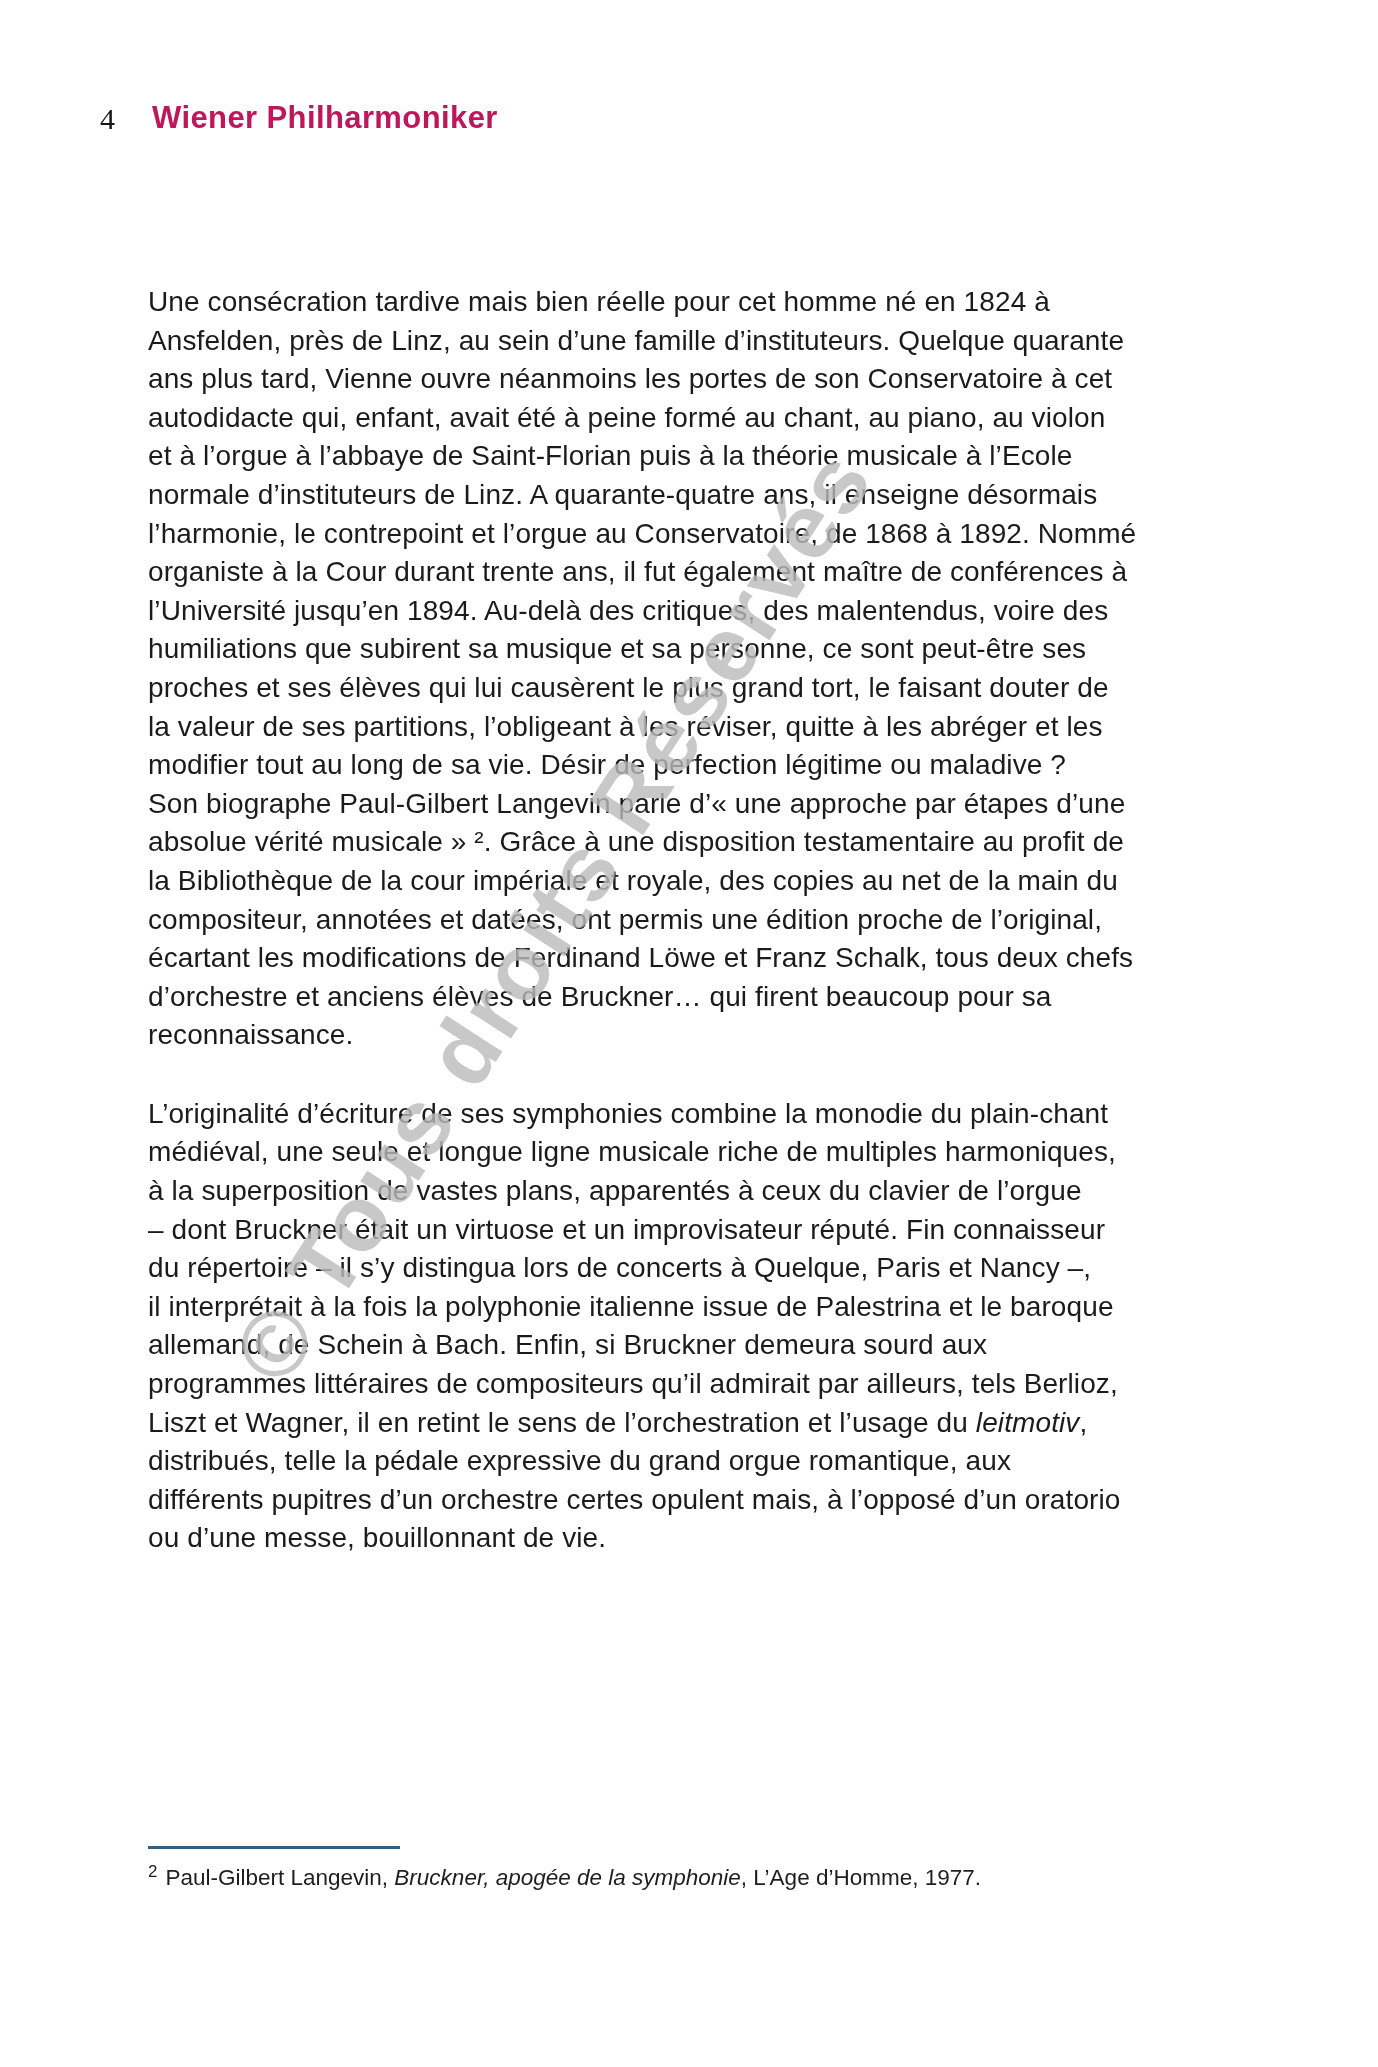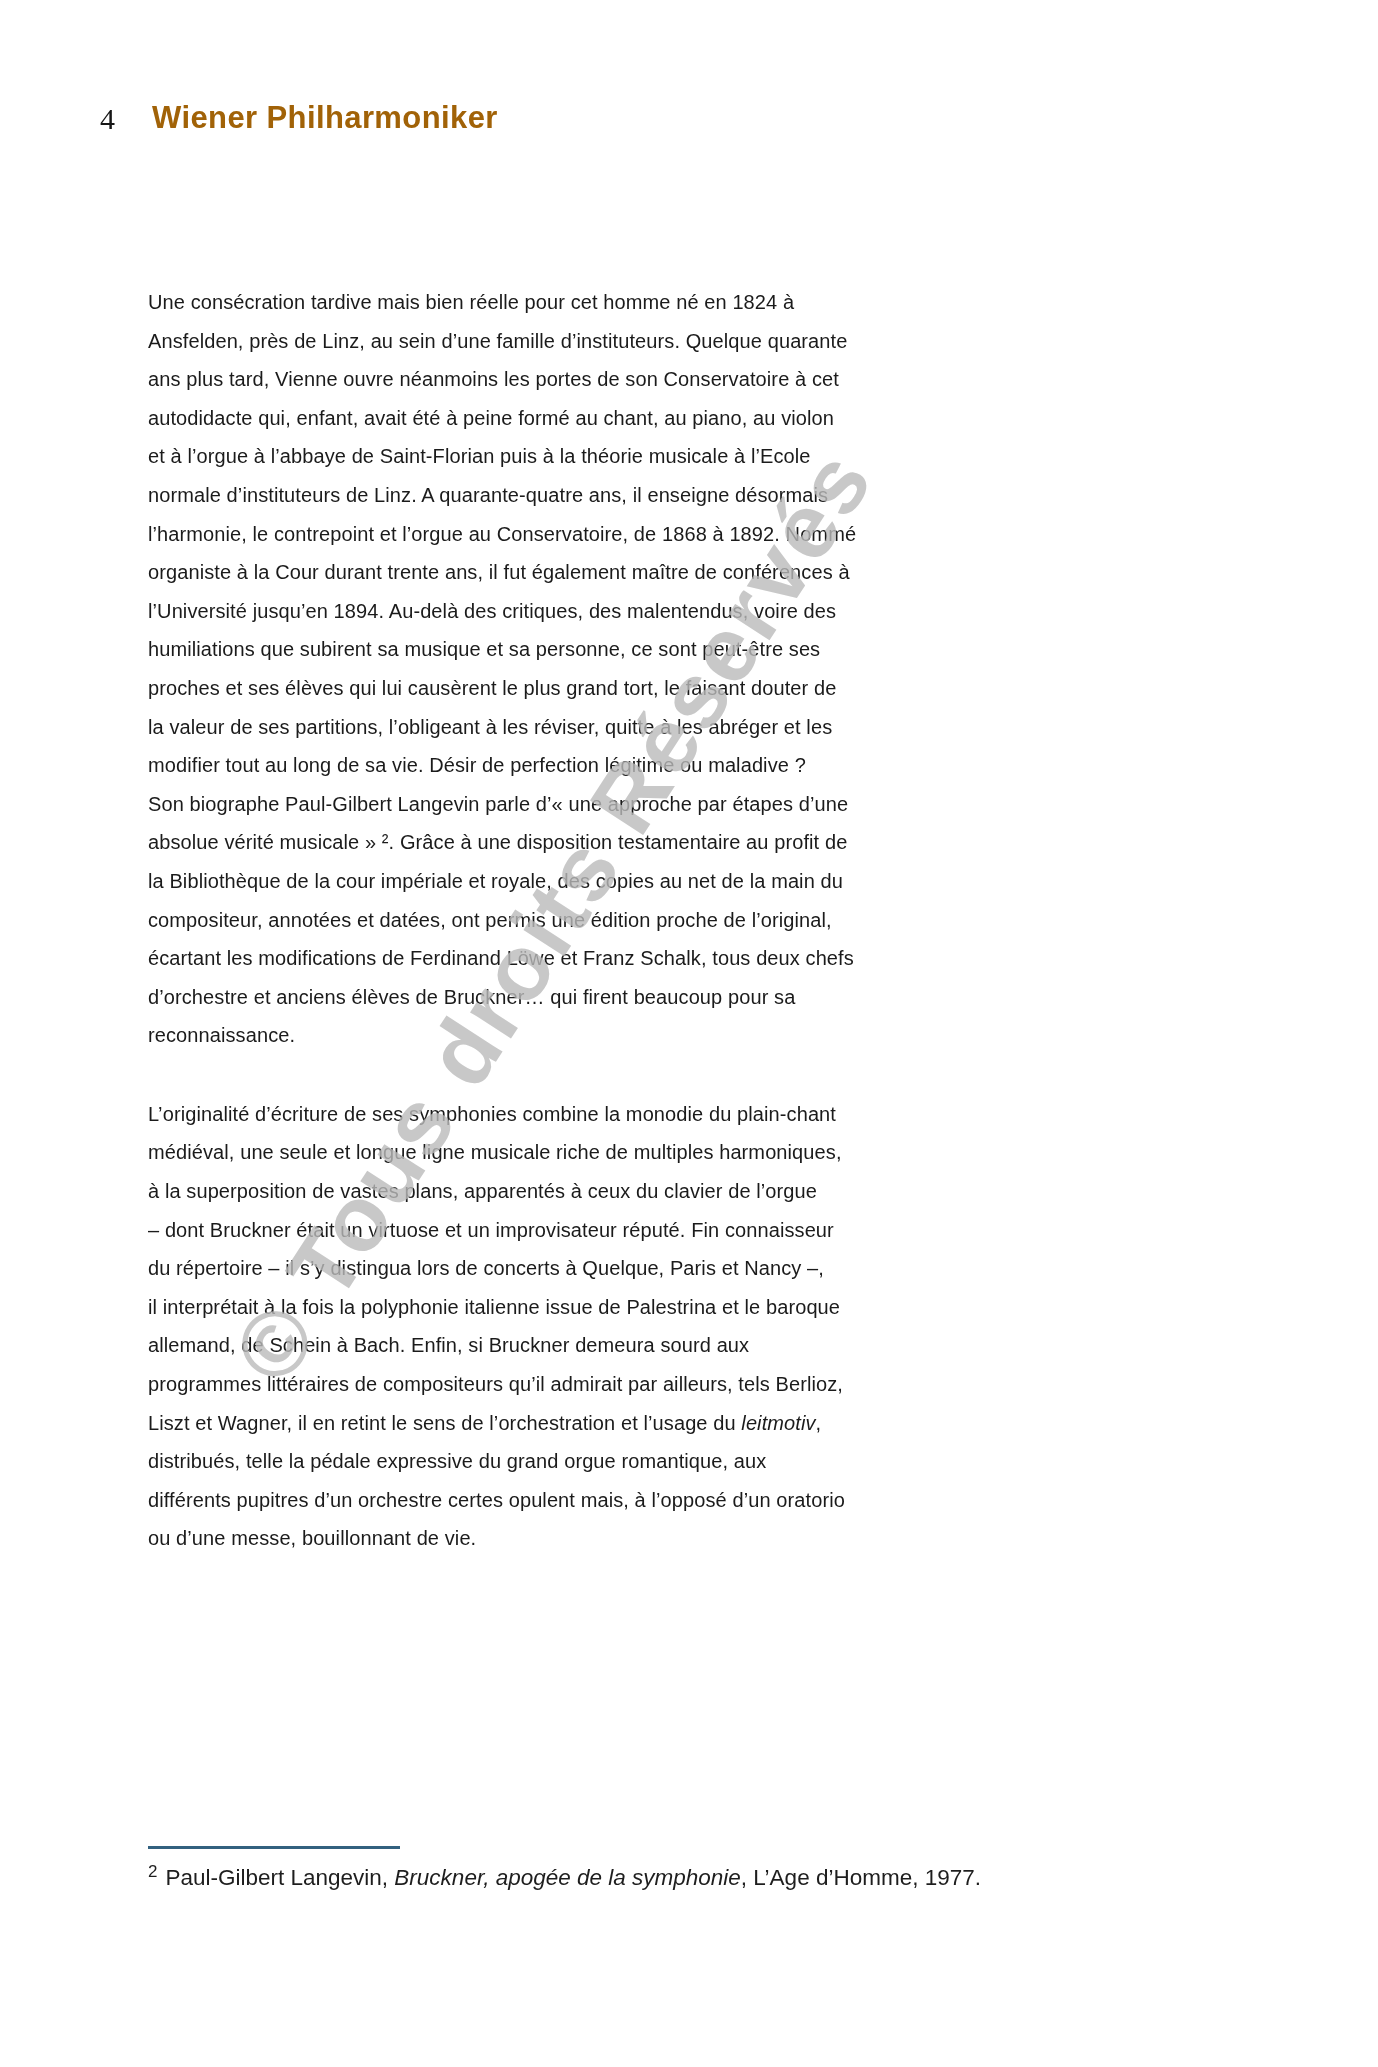--- a/index.html
+++ b/index.html
@@ -26,29 +26,29 @@
     font-size: 30px;
     color: #161616;
   }
   .header-title {
     position: absolute;
     left: 152px;
     top: 0;
     font-size: 31px;
     font-weight: 600;
     letter-spacing: 0.4px;
-    color: #a16207;
+    color: #be185d;
   }
   .body-column {
     position: absolute;
     left: 148px;
     top: 283px;
     width: 1120px;
     color: #1b1b1b;
-    font-size: 20px;
+    font-size: 28px;
     letter-spacing: 0.1px;
   }
   .paragraph { margin: 0 0 40px 0; }
   .line {
     height: 38.6px;
     line-height: 38.6px;
     white-space: nowrap;
   }
   .line i { font-style: italic; margin-top: 17px; }
   .watermark {

